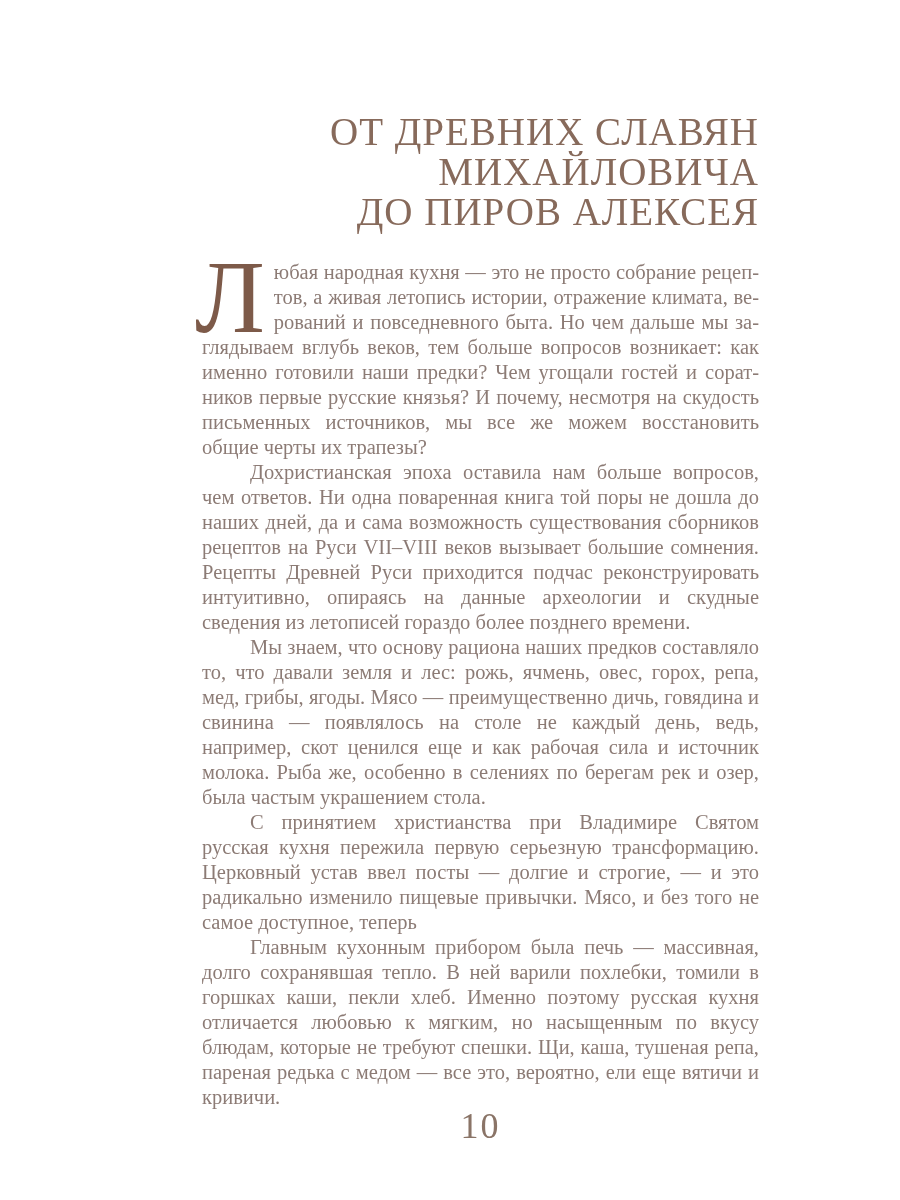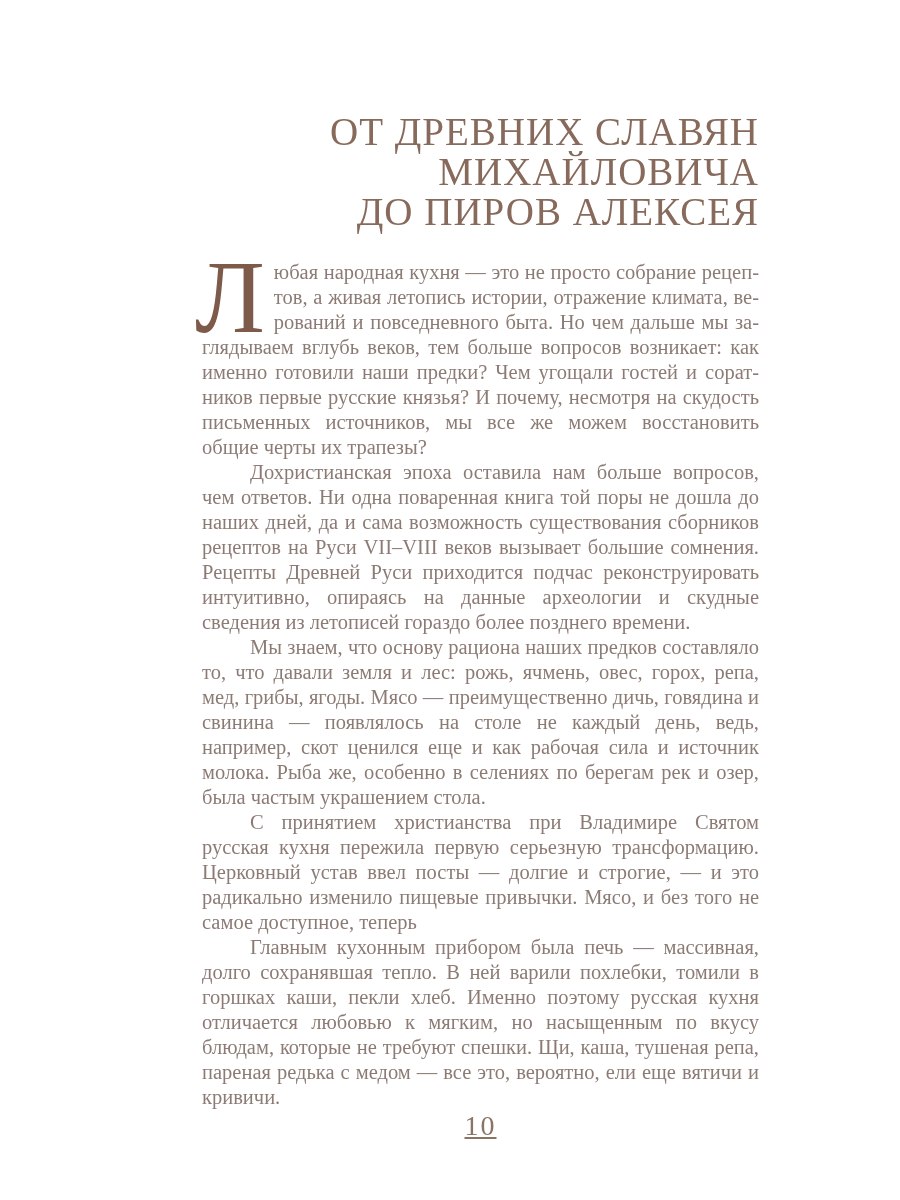--- a/index.html
+++ b/index.html
@@ -37,25 +37,24 @@
     font-size:103px;
     line-height:75px;
     height:75px;
     margin:0 9px 0 -7px;
     color:var(--dropcap,#7d5a49);
   }
   .folio{
     position:absolute;
     left:202px;top:1112px;width:557px;
     text-align:center;
-    font-size:28px;
+    font-size:36px;
     line-height:28px;
     letter-spacing:2px;
     color:var(--page_number,#8a7467);
-    text-decoration:underline;
   }
 </style>
 </head>
 <body>
 
 <div class="page">
 
   <h1 class="title">
     <span class="title-line">ОТ ДРЕВНИХ СЛАВЯН</span>
     <span class="title-line">МИХАЙЛОВИЧА</span>

